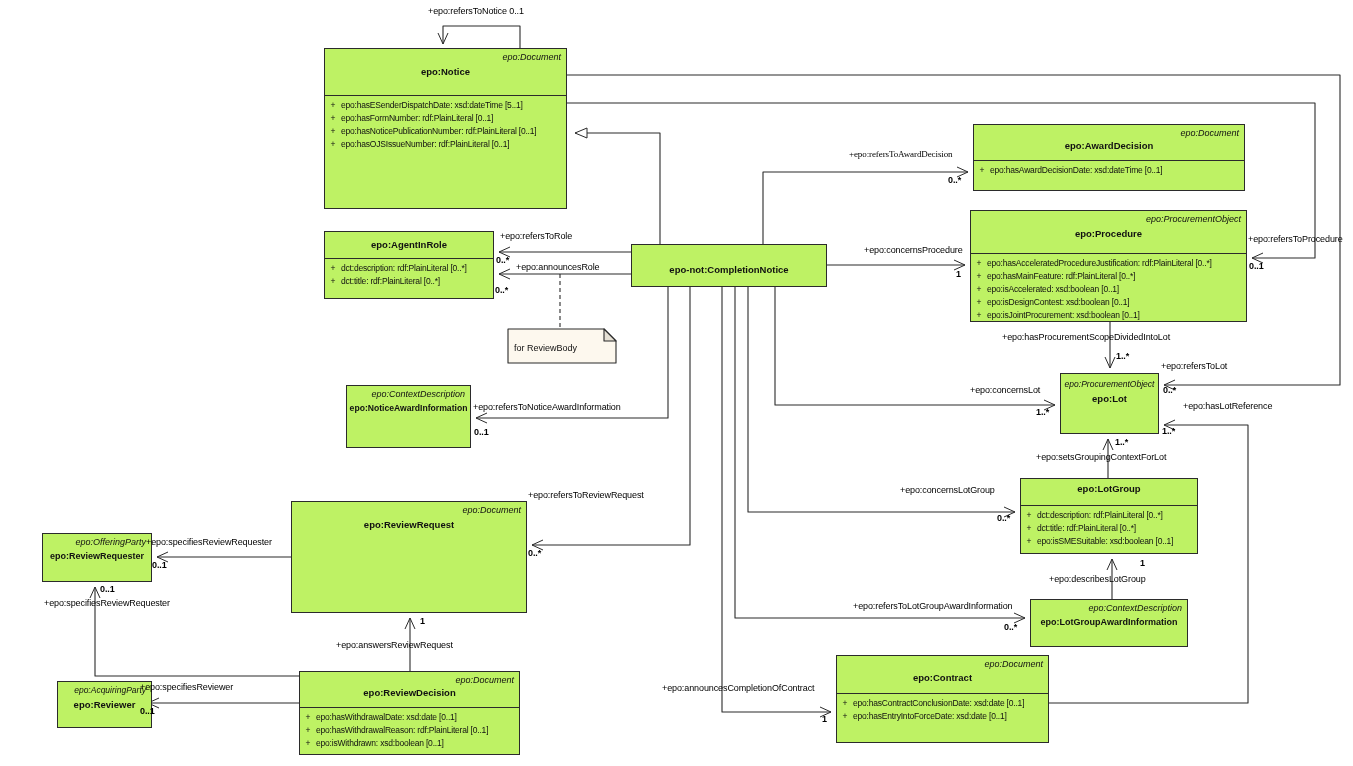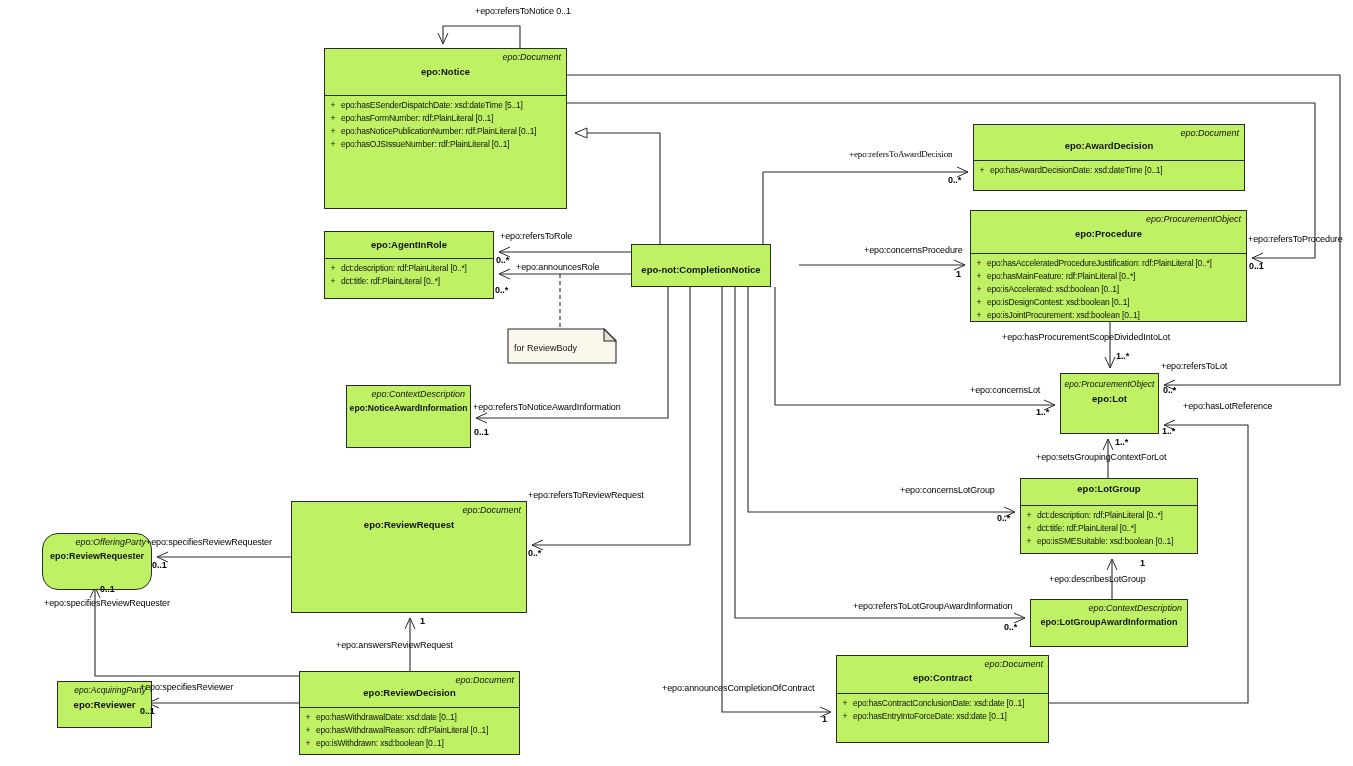--- a/index.html
+++ b/index.html
@@ -97,21 +97,21 @@
           <span class="vis">+</span>
           <span>dct:description: rdf:PlainLiteral [0..*]</span>
         </div>
       <div class="attr">
           <span class="vis">+</span>
           <span>dct:title: rdf:PlainLiteral [0..*]</span>
         </div>
     </div>
   </div>
 
-  <div class="cls" style="left:631px;top:244px;width:140px;height:43px;">
+  <div class="cls" style="left:631px;top:244px;width:196px;height:43px;">
     <div class="ctitle center-title">epo-not:CompletionNotice</div>
   </div>
 
   <div class="cls" style="left:973px;top:124px;width:272px;height:67px;">
     <div class="hdr" style="height:35px;">
       <div class="stereo">epo:Document</div>
       <div class="ctitle" style="padding-top:2px;">epo:AwardDecision</div>
     </div>
     <div class="attrs">
       <div class="attr">
@@ -200,21 +200,21 @@
   <div class="cls" style="left:346px;top:385px;width:125px;height:63px;">
     <div class="stereo">epo:ContextDescription</div>
     <div class="ctitle" style="font-size:8.6px;">epo:NoticeAwardInformation</div>
   </div>
 
   <div class="cls" style="left:291px;top:501px;width:236px;height:112px;">
     <div class="stereo">epo:Document</div>
     <div class="ctitle">epo:ReviewRequest</div>
   </div>
 
-  <div class="cls" style="left:42px;top:533px;width:110px;height:57px;border-radius:16px;">
+  <div class="cls" style="left:42px;top:533px;width:110px;height:49px;">
     <div class="stereo">epo:OfferingParty</div>
     <div class="ctitle" style="font-size:9px;">epo:ReviewRequester</div>
   </div>
 
   <div class="cls" style="left:48px;top:681px;width:95px;height:47px;margin-left:9px;">
     <div class="stereo" style="font-size:8.5px;">epo:AcquiringParty</div>
     <div class="ctitle">epo:Reviewer</div>
   </div>
 
   <div class="cls" style="left:299px;top:671px;width:221px;height:84px;">
@@ -231,21 +231,21 @@
           <span class="vis">+</span>
           <span>epo:hasWithdrawalReason: rdf:PlainLiteral [0..1]</span>
         </div>
       <div class="attr">
           <span class="vis">+</span>
           <span>epo:isWithdrawn: xsd:boolean [0..1]</span>
         </div>
     </div>
   </div>
 
-  <div class="elabel" style="left:428px;top:6px;margin-left:47px;">+epo:refersToNotice 0..1</div>
+  <div class="elabel" style="left:428px;top:6px;">+epo:refersToNotice 0..1</div>
 
   <div class="elabel" style="left:500px;top:231px;">+epo:refersToRole</div>
   <div class="elabel mult" style="left:496px;top:255px;">0..*</div>
 
   <div class="elabel" style="left:516px;top:262px;">+epo:announcesRole</div>
   <div class="elabel mult" style="left:495px;top:285px;">0..*</div>
 
   <div class="elabel" style="left:849px;top:149px;font-family:Liberation Serif, serif;">+epo:refersToAwardDecision</div>
   <div class="elabel mult" style="left:948px;top:175px;">0..*</div>
 

